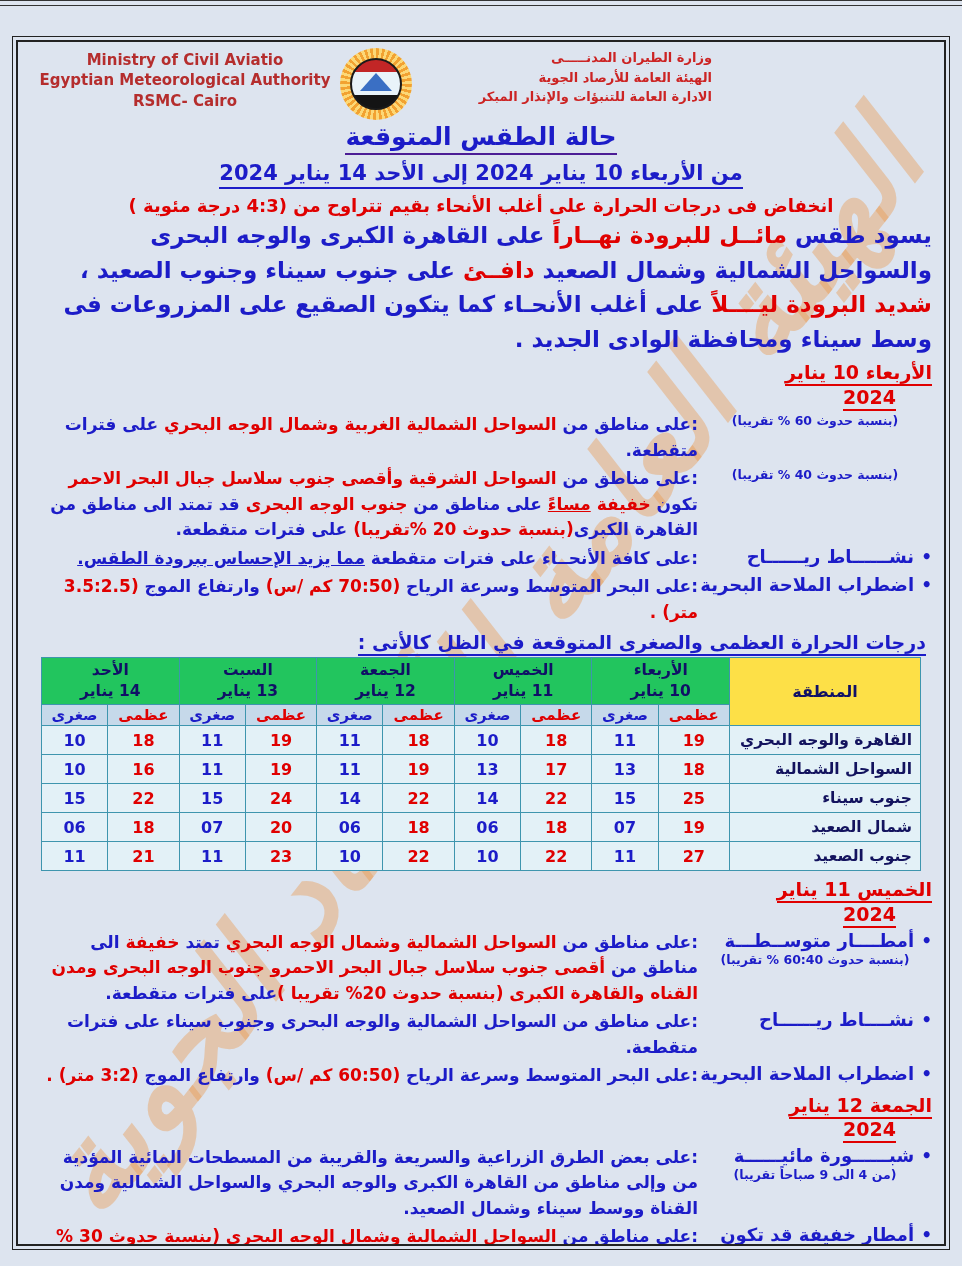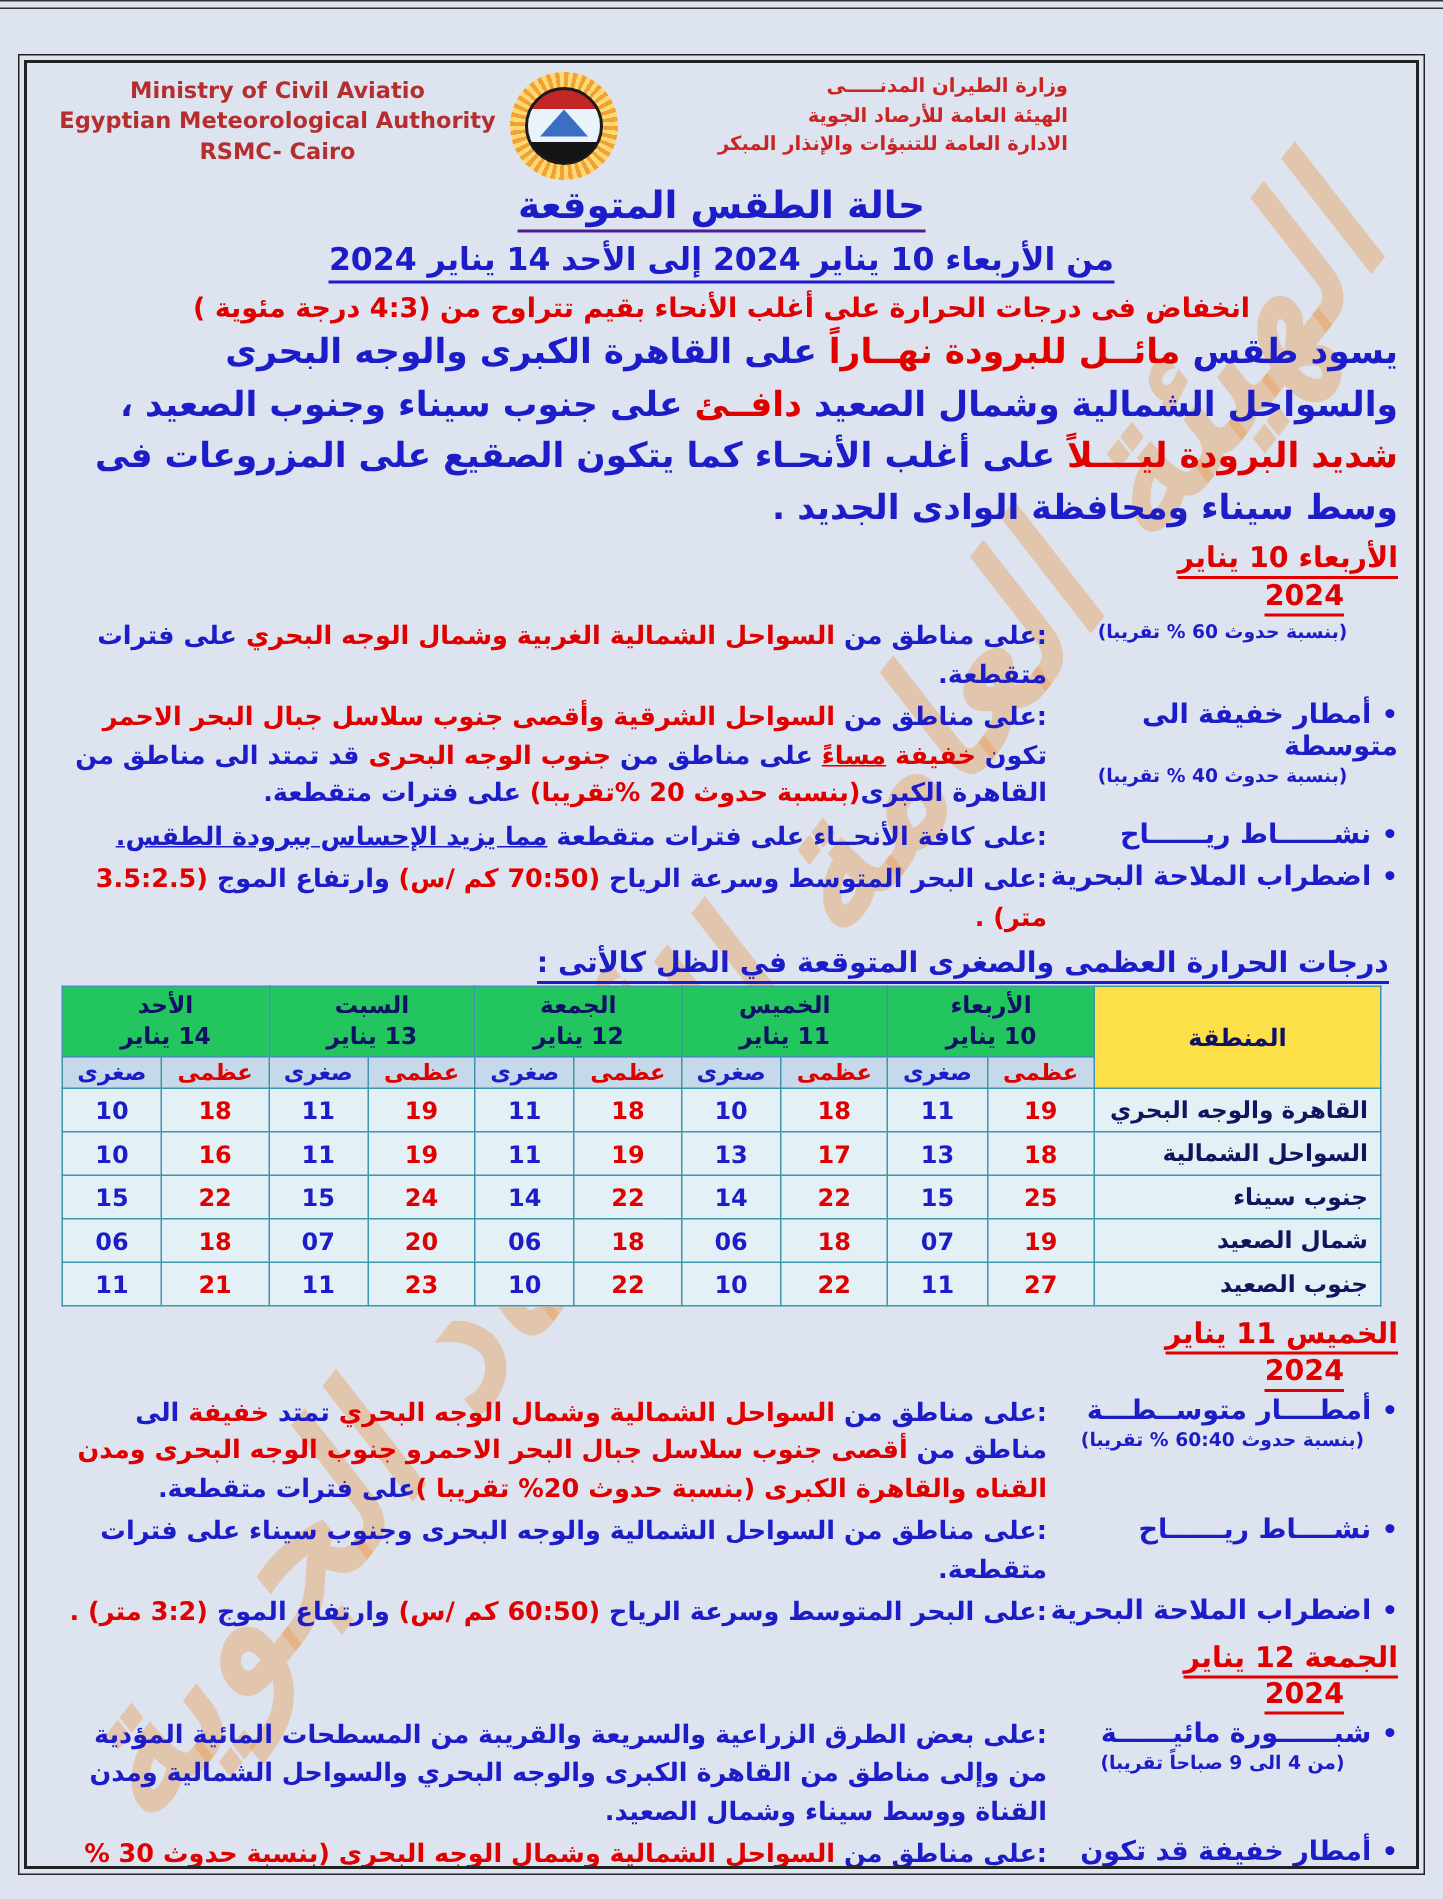--- a/index.html
+++ b/index.html
@@ -106,21 +106,20 @@
           <div class="day-section">
             <div class="day-heading"><span class="hl">الأربعاء 10 يناير</span><div><span class="hl yr">2024</span></div></div>
             <div class="bullet-row">
               <div class="bullet-side">
                 <div class="bullet-sub">(بنسبة حدوث 60 % تقريبا)</div>
               </div>
               <div class="bullet-desc"><span class="c-b">:على مناطق من </span><span class="c-r">السواحل الشمالية الغربية وشمال الوجه البحري </span><span class="c-b">على فترات متقطعة.</span></div>
             </div>
             <div class="bullet-row">
               <div class="bullet-side">
-                <div class="bullet-main"><span class="dot">•</span><span>أمطار خفيفة الى متوسطة</span></div>
                 <div class="bullet-sub">(بنسبة حدوث 40 % تقريبا)</div>
               </div>
               <div class="bullet-desc"><span class="c-b">:على مناطق من </span><span class="c-r">السواحل الشرقية وأقصى جنوب سلاسل جبال البحر الاحمر </span><span class="c-b">تكون </span><span class="c-r">خفيفة </span><span class="c-r u-seg">مساءً</span><span class="c-b"> على مناطق من </span><span class="c-r">جنوب الوجه البحرى </span><span class="c-b">قد تمتد الى مناطق من القاهرة الكبرى</span><span class="c-r">(بنسبة حدوث 20 %تقريبا) </span><span class="c-b">على فترات متقطعة.</span></div>
             </div>
             <div class="bullet-row">
               <div class="bullet-side">
                 <div class="bullet-main"><span class="dot">•</span><span>نشــــــاط ريــــــاح</span></div>
               </div>
               <div class="bullet-desc"><span class="c-b">:على كافة الأنحــاء على فترات متقطعة </span><span class="c-b u-seg">مما يزيد الإحساس ببرودة الطقس.</span></div>
             </div>

